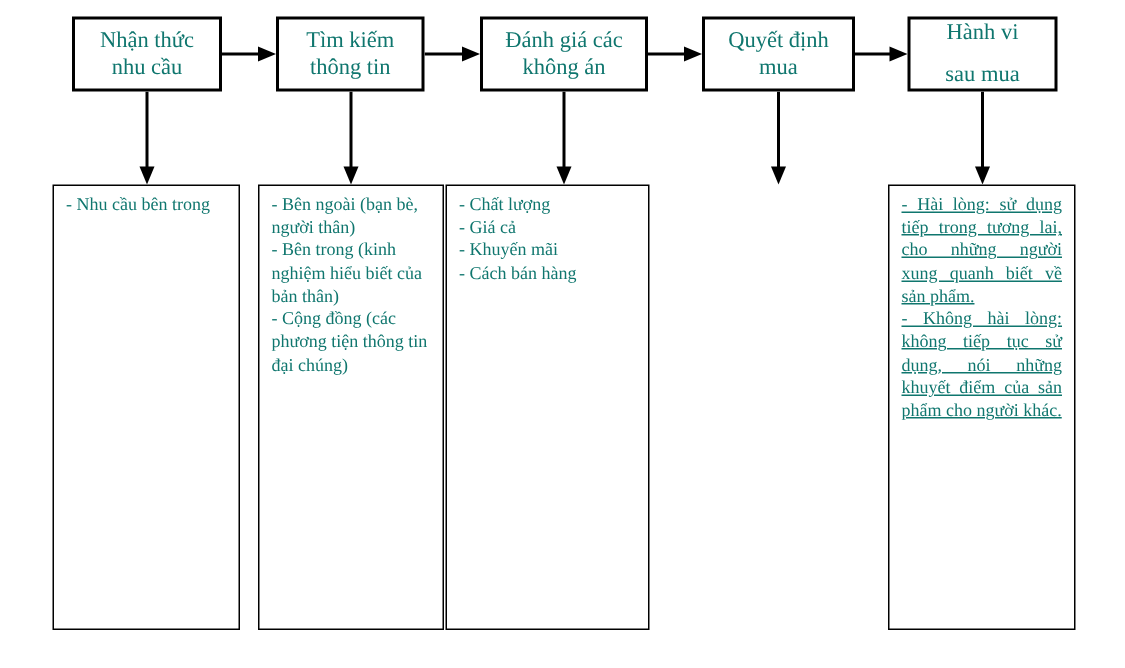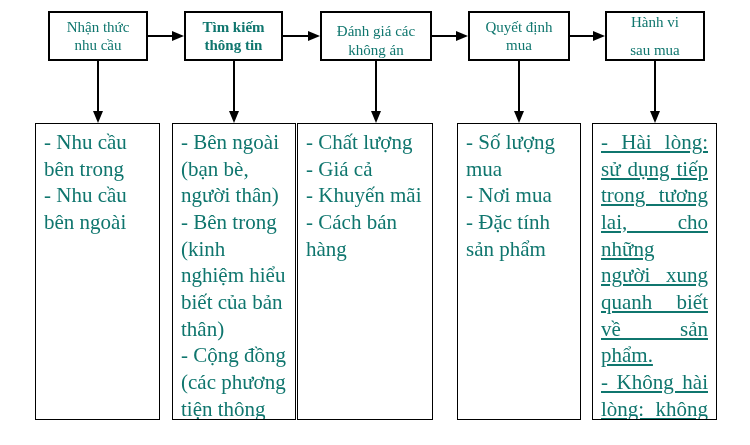--- a/index.html
+++ b/index.html
@@ -42,21 +42,21 @@
     white-space: nowrap;
   }
   .detail-box {
     position: absolute;
     top: 123px;
     height: 297px;
     box-sizing: border-box;
     border: 1px solid #000000;
     background: #ffffff;
     padding: 5px 8px;
-    font-size: 21px;
+    font-size: 12px;
     line-height: 1.27;
     overflow: hidden;
   }
   .detail-box p {
     margin: 0;
   }
   .detail-box.justify p {
     text-align: justify;
     text-decoration: underline;
   }
@@ -106,53 +106,47 @@
       <polygon points="655,123 650,111 660,111" fill="#000000"></polygon>
     </g>
   </svg>
 
   <div class="top-box" style="left:48px; width:100px;">
     <span class="tl">Nhận thức</span>
     <span class="tl">nhu cầu</span>
   </div>
   <div class="detail-box" style="left:35px; width:125px;">
     <p>- Nhu cầu bên trong</p>
-    <p>- Nhu cầu bên ngoài</p>
   </div>
 
-  <div class="top-box" style="left:184px; width:99px;font-weight:bold;">
+  <div class="top-box" style="left:184px; width:99px;">
     <span class="tl">Tìm kiếm</span>
     <span class="tl">thông tin</span>
   </div>
   <div class="detail-box" style="left:172px; width:124px;">
     <p>- Bên ngoài (bạn bè, người thân)</p>
     <p>- Bên trong (kinh nghiệm hiểu biết của bản thân)</p>
     <p>- Cộng đồng (các phương tiện thông tin đại chúng)</p>
   </div>
 
-  <div class="top-box" style="left:320px; width:112px;justify-content:flex-end;">
+  <div class="top-box" style="left:320px; width:112px;">
     <span class="tl">Đánh giá các</span>
     <span class="tl">không án</span>
   </div>
   <div class="detail-box" style="left:297px; width:136px;">
     <p>- Chất lượng</p>
     <p>- Giá cả</p>
     <p>- Khuyến mãi</p>
     <p>- Cách bán hàng</p>
   </div>
 
   <div class="top-box" style="left:468px; width:102px;">
     <span class="tl">Quyết định</span>
     <span class="tl">mua</span>
   </div>
-  <div class="detail-box" style="left:457px; width:124px;">
-    <p>- Số lượng mua</p>
-    <p>- Nơi mua</p>
-    <p>- Đặc tính sản phẩm</p>
-  </div>
 
   <div class="top-box" style="left:605px; width:100px;justify-content:space-between;">
     <span class="tl">Hành vi</span>
     <span class="tl">sau mua</span>
   </div>
   <div class="detail-box justify" style="left:592px; width:125px;">
     <p>- Hài lòng: sử dụng tiếp trong tương lai, cho những người xung quanh biết về sản phẩm.</p>
     <p>- Không hài lòng: không tiếp tục sử dụng, nói những khuyết điểm của sản phẩm cho người khác.</p>
   </div>
 

